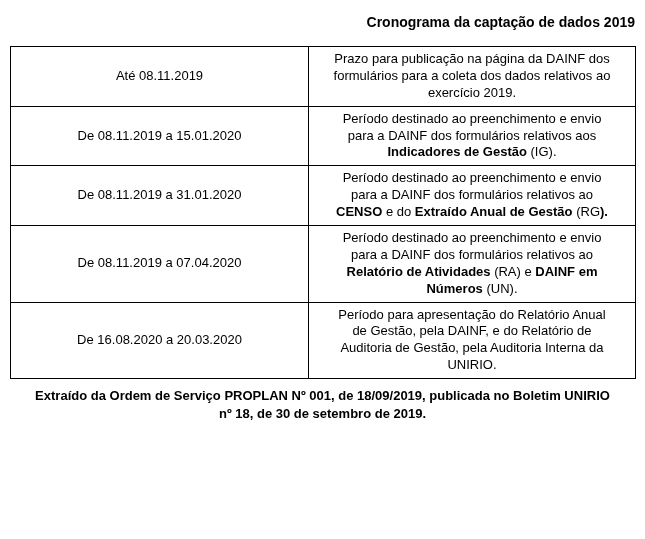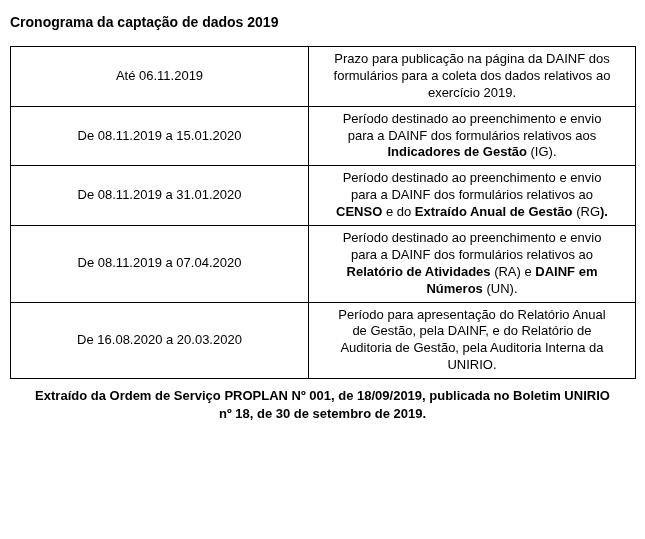--- a/index.html
+++ b/index.html
@@ -9,21 +9,21 @@
     color: #000000;
   }
   .page {
     width: 645px;
     height: 539px;
     margin: 0 auto;
     padding: 10px 10px 0 10px;
     background: #ffffff;
   }
   .doc-title {
-    text-align: left;
+    text-align: right;
     font-weight: bold;
     font-size: 14px;
     margin-top: 4px;
     margin-bottom: 16px;
   }
   table.schedule {
     width: 625px;
     border-collapse: collapse;
     table-layout: fixed;
   }
@@ -48,21 +48,21 @@
 </style>
 </head>
 <body>
 
 <div class="page">
   <div class="doc-title">Cronograma da captação de dados 2019</div>
 
   <table class="schedule">
     <tbody>
         <tr>
-          <td class="date-cell">Até 06.11.2019</td>
+          <td class="date-cell">Até 08.11.2019</td>
           <td class="desc-cell"><span>Prazo para publicação na página da DAINF dos formulários para a coleta dos dados relativos ao exercício 2019.</span></td>
         </tr>
         <tr>
           <td class="date-cell">De 08.11.2019 a 15.01.2020</td>
           <td class="desc-cell"><span>Período destinado ao preenchimento e envio para a DAINF dos formulários relativos aos </span><b>Indicadores de Gestão</b><span> (IG).</span></td>
         </tr>
         <tr>
           <td class="date-cell">De 08.11.2019 a 31.01.2020</td>
           <td class="desc-cell"><span>Período destinado ao preenchimento e envio para a DAINF dos formulários relativos ao </span><b>CENSO</b><span> e do </span><b>Extraído Anual de Gestão</b><span> (RG</span><b>).</b></td>
         </tr>

